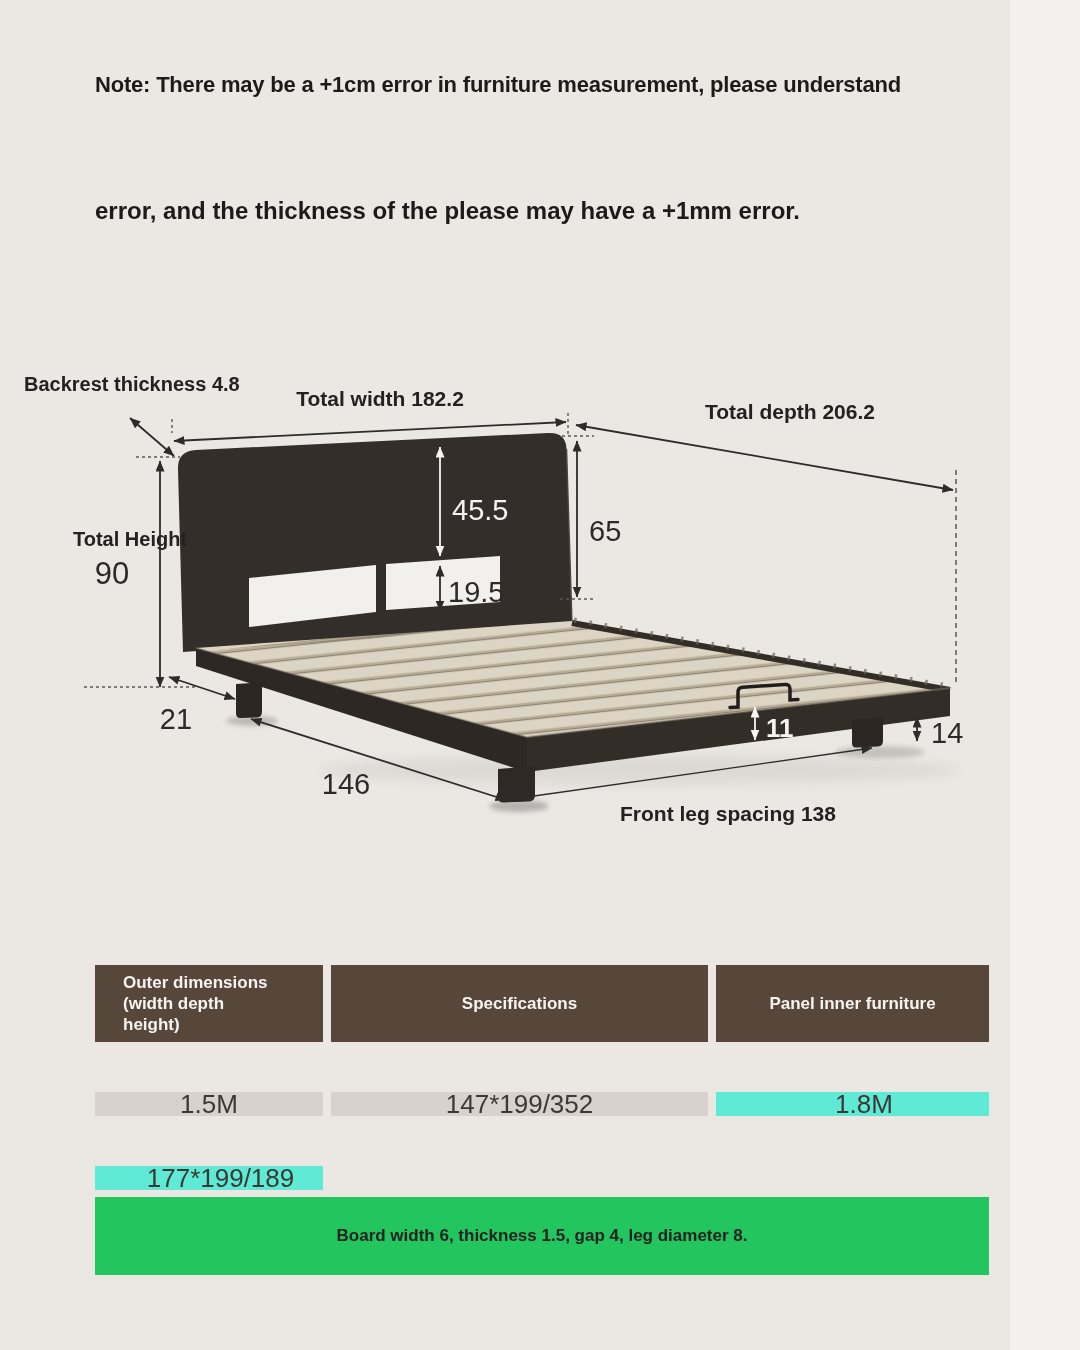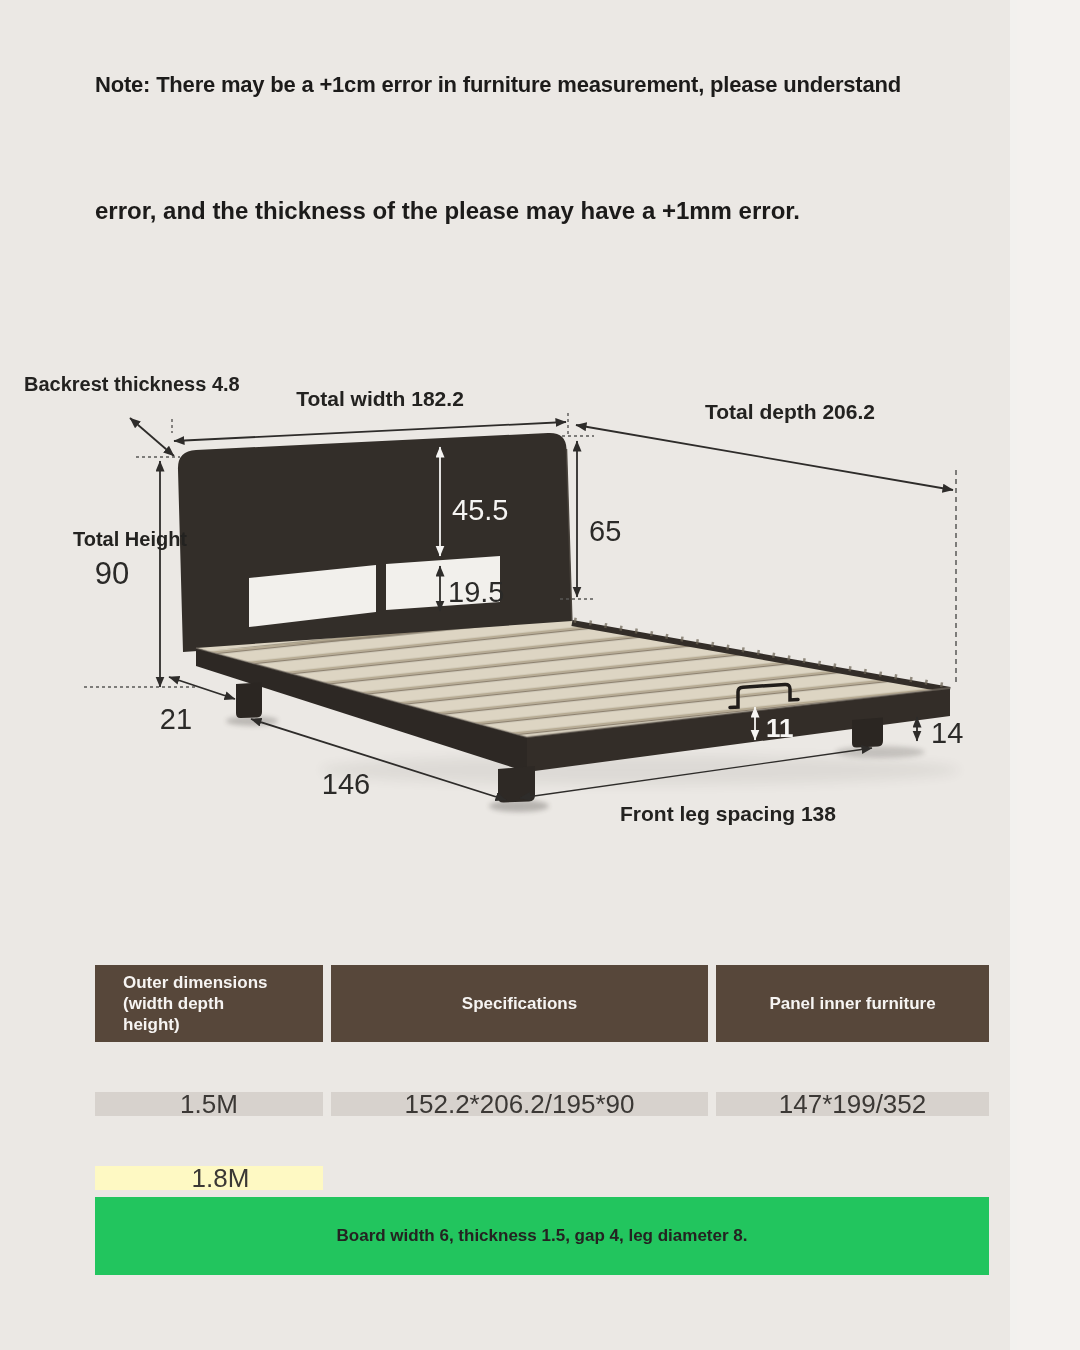--- a/index.html
+++ b/index.html
@@ -36,21 +36,21 @@
     position:absolute;left:95px;top:965px;width:894px;
     display:grid;grid-template-columns:228px 377px 273px;
     grid-template-rows:77px 67px 67px 78px;
     column-gap:8px;row-gap:7px;
   }
   .th{background:#57473a;color:#f6f4f2;font-size:17px;font-weight:700;
     display:flex;align-items:center;justify-content:center;text-align:center;line-height:1.25;}
   .th.left{justify-content:flex-start;text-align:left;padding:0 40px 0 28px;}
   .td{font-size:26px;color:#3b3835;display:flex;align-items:center;justify-content:center;margin-top:43px;}
   .row-alt{background:#d7d2cd;}
-  .row-light{background:#fef9c3;padding-left:23px;}
+  .row-light{background:#5eead4;padding-left:23px;}
   .tfoot{grid-column:1 / span 3;background:#22c55e;color:#242321;
     font-size:17px;font-weight:700;display:flex;align-items:center;justify-content:center;}
 </style>
 </head>
 <body>
 
 <div class="canvas">
   <div class="right-strip"></div>
 
   <div class="note">Note: There may be a +1cm error in furniture measurement, please understand</div>
@@ -149,20 +149,20 @@
     <line class="dimThin" x1="520" y1="458" x2="872" y2="408" marker-start="url(#mD)" marker-end="url(#mD)"></line>
     <text class="lbl21" x="728" y="481" text-anchor="middle">Front leg spacing 138</text>
   </svg>
 
   <div class="spec-table">
     <div class="th left">Outer dimensions (width depth height)</div>
     <div class="th">Specifications</div>
     <div class="th">Panel inner furniture</div>
 
     <div class="td row-alt">1.5M</div>
-    <div class="td row-alt">152.2*206.2/195*90</div>
     <div class="td row-alt">147*199/352</div>
 
     <div class="td row-light">1.8M</div>
+    <div class="td row-light">177*199/189</div>
 
     <div class="tfoot">Board width 6, thickness 1.5, gap 4, leg diameter 8.</div>
   </div>
 </div>
 
 </body></html>

